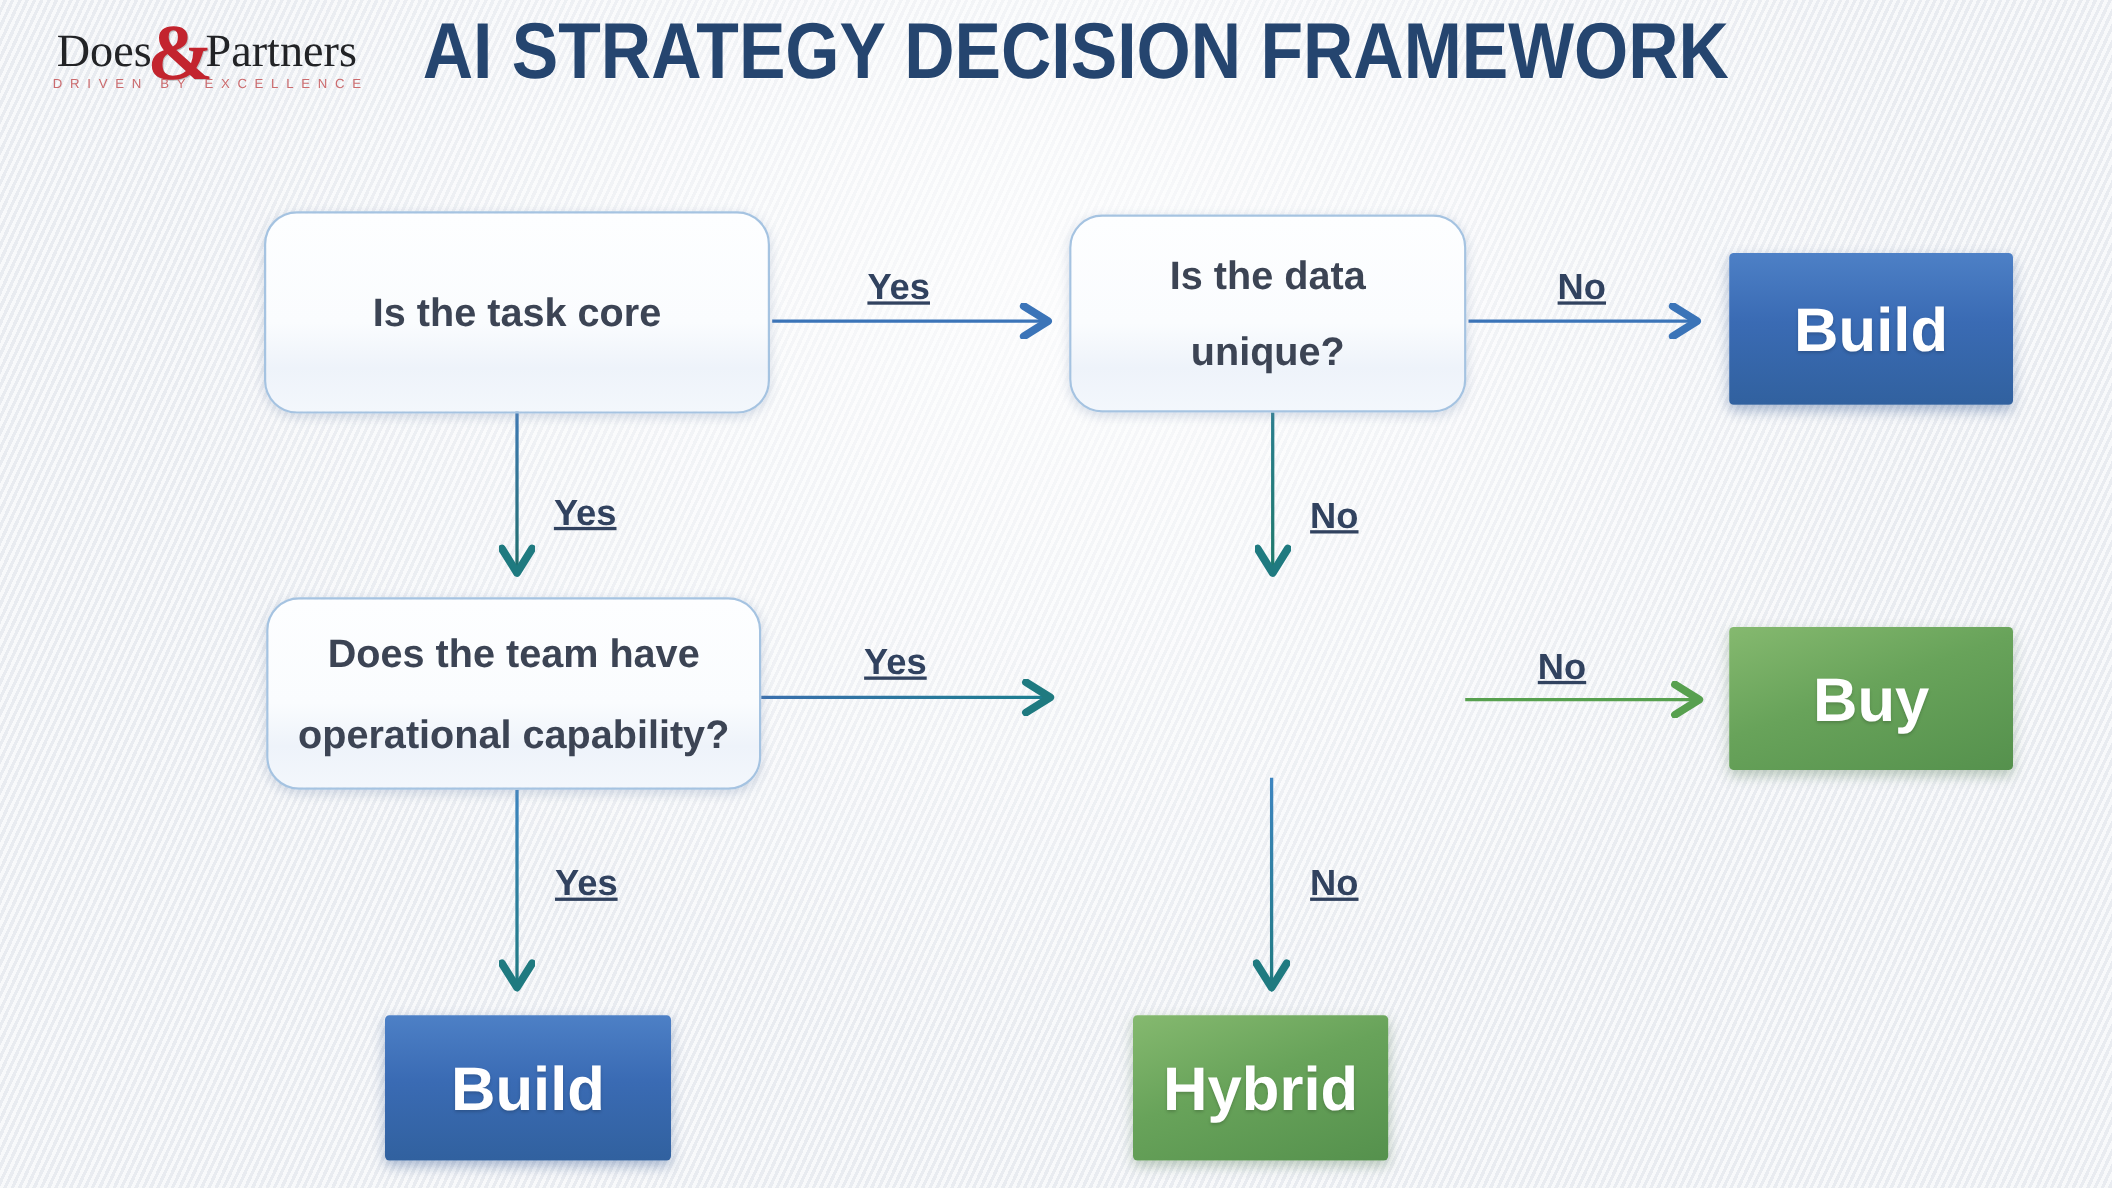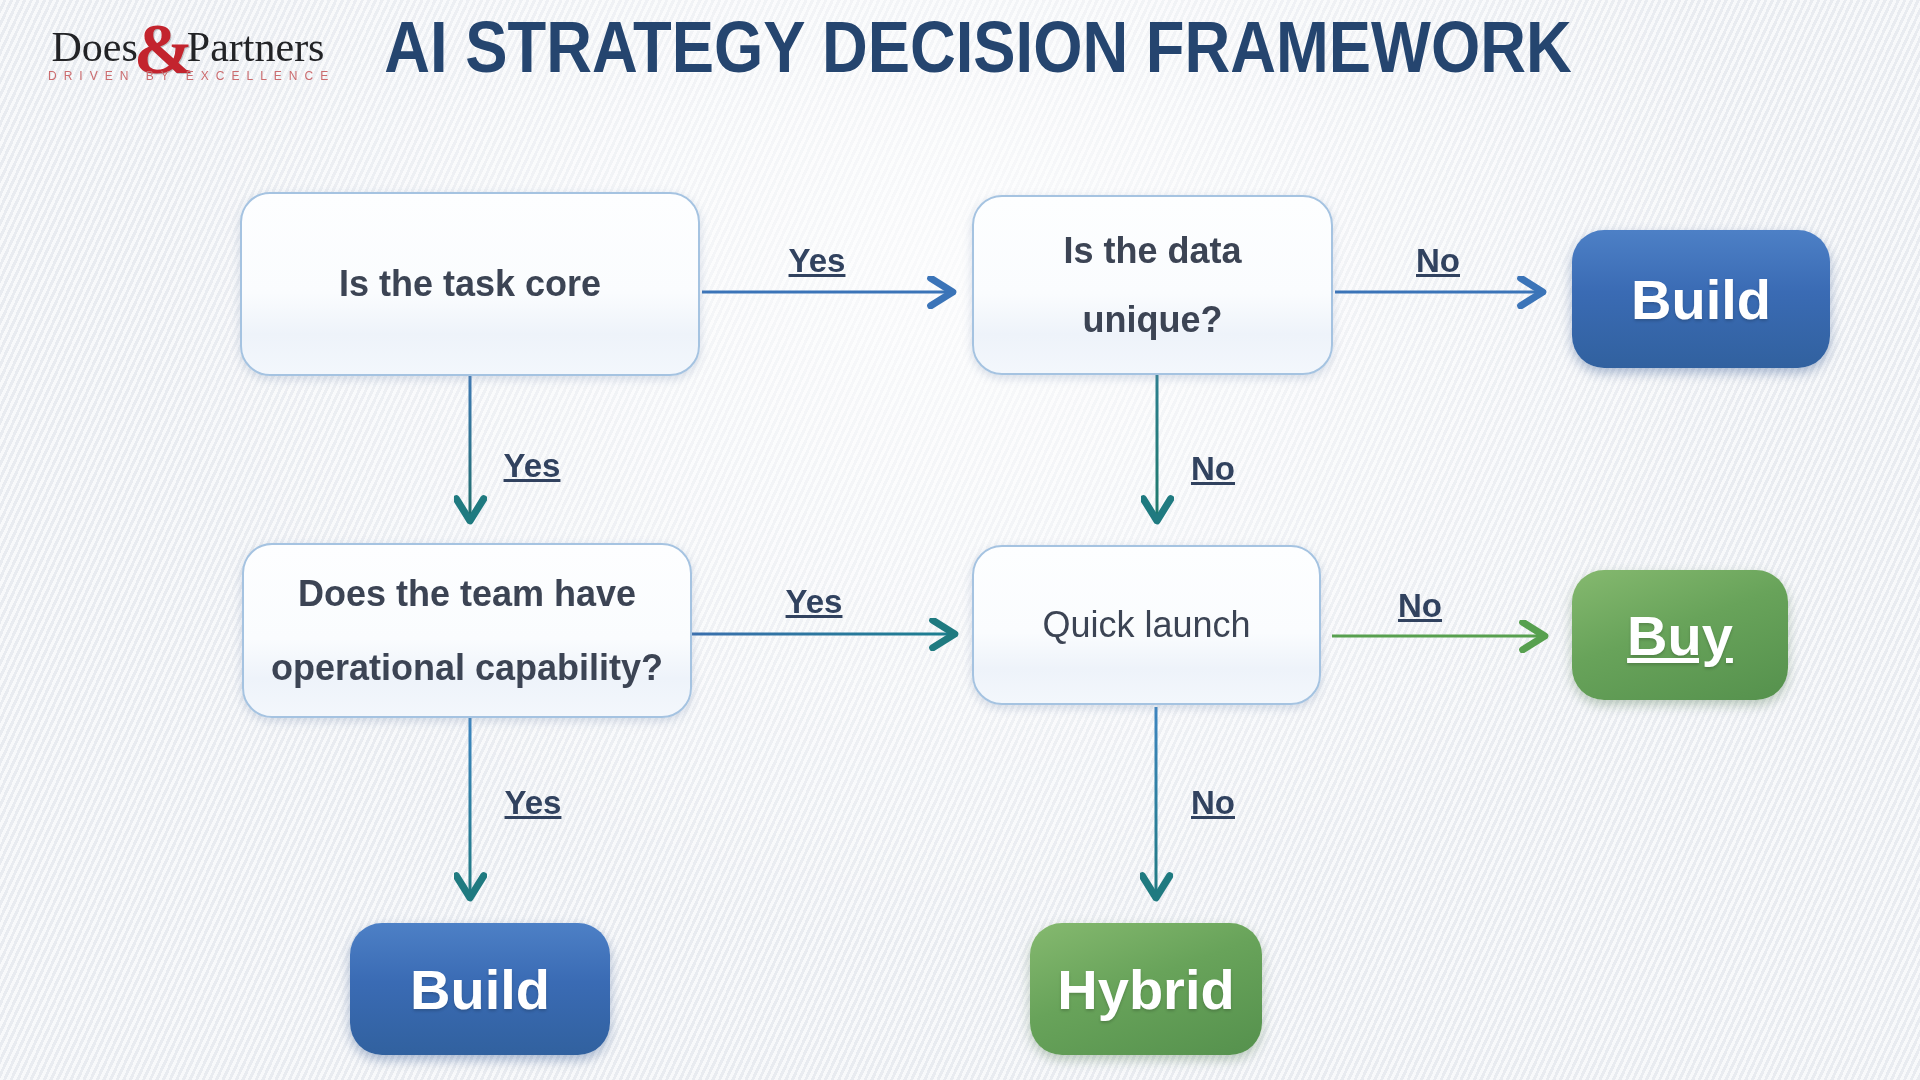--- a/index.html
+++ b/index.html
@@ -37,21 +37,21 @@
     background:linear-gradient(180deg,#fdfeff 0%,#fafcfe 55%,#eef3fa 78%,#f3f7fc 100%);
     box-shadow:0 3px 10px rgba(120,140,175,.28);
     display:flex;flex-direction:column;justify-content:center;align-items:center;
     font-size:36px;font-weight:600;color:#3c4454;line-height:1.38;text-align:center;
   }
   .qbox .l2{color:#2e4f82;}
   .q2 .l2,.q3 .l2{color:#3c4454;}
 
   
   .result{
-    position:absolute;box-sizing:border-box;border-radius:32px;
+    position:absolute;box-sizing:border-box;border-radius:4px;
     display:flex;justify-content:center;align-items:center;
     font-size:56px;font-weight:bold;color:#ffffff;
     text-shadow:0 2px 3px rgba(0,0,0,.18);
   }
   .result.blue{
     background:linear-gradient(180deg,#4d80c6 0%,#3a6bb4 45%,#31619f 100%);
     box-shadow:0 5px 12px rgba(60,95,150,.4);
   }
   .result.green{
     background:linear-gradient(160deg,#85b96f 0%,#68a35a 45%,#55914d 100%);
@@ -127,29 +127,26 @@
   <div class="qbox q2" style="left:972px;top:195px;width:361px;height:180px;gap:19px;">
     <div class="l1">Is the data</div>
     <div class="l2">unique?</div>
   </div>
 
   <div class="qbox q3" style="left:242px;top:543px;width:450px;height:175px;gap:24px;">
     <div class="l1">Does the team have</div>
     <div class="l2">operational capability?</div>
   </div>
 
-  <div class="qbox q4" style="left:972px;top:545px;width:349px;height:160px;font-weight:500;">
-    <div class="l1">Quick launch</div>
-  </div>
 
   <div class="result blue" style="left:1572px;top:230px;width:258px;height:138px;">
     <span>Build</span>
   </div>
 
-  <div class="result green" style="left:1572px;top:570px;width:216px;height:130px;text-decoration:underline;">
+  <div class="result green" style="left:1572px;top:570px;width:258px;height:130px;">
     <span>Buy</span>
   </div>
 
   <div class="result blue" style="left:350px;top:923px;width:260px;height:132px;">
     <span>Build</span>
   </div>
 
   <div class="result green" style="left:1030px;top:923px;width:232px;height:132px;">
     <span>Hybrid</span>
   </div>

